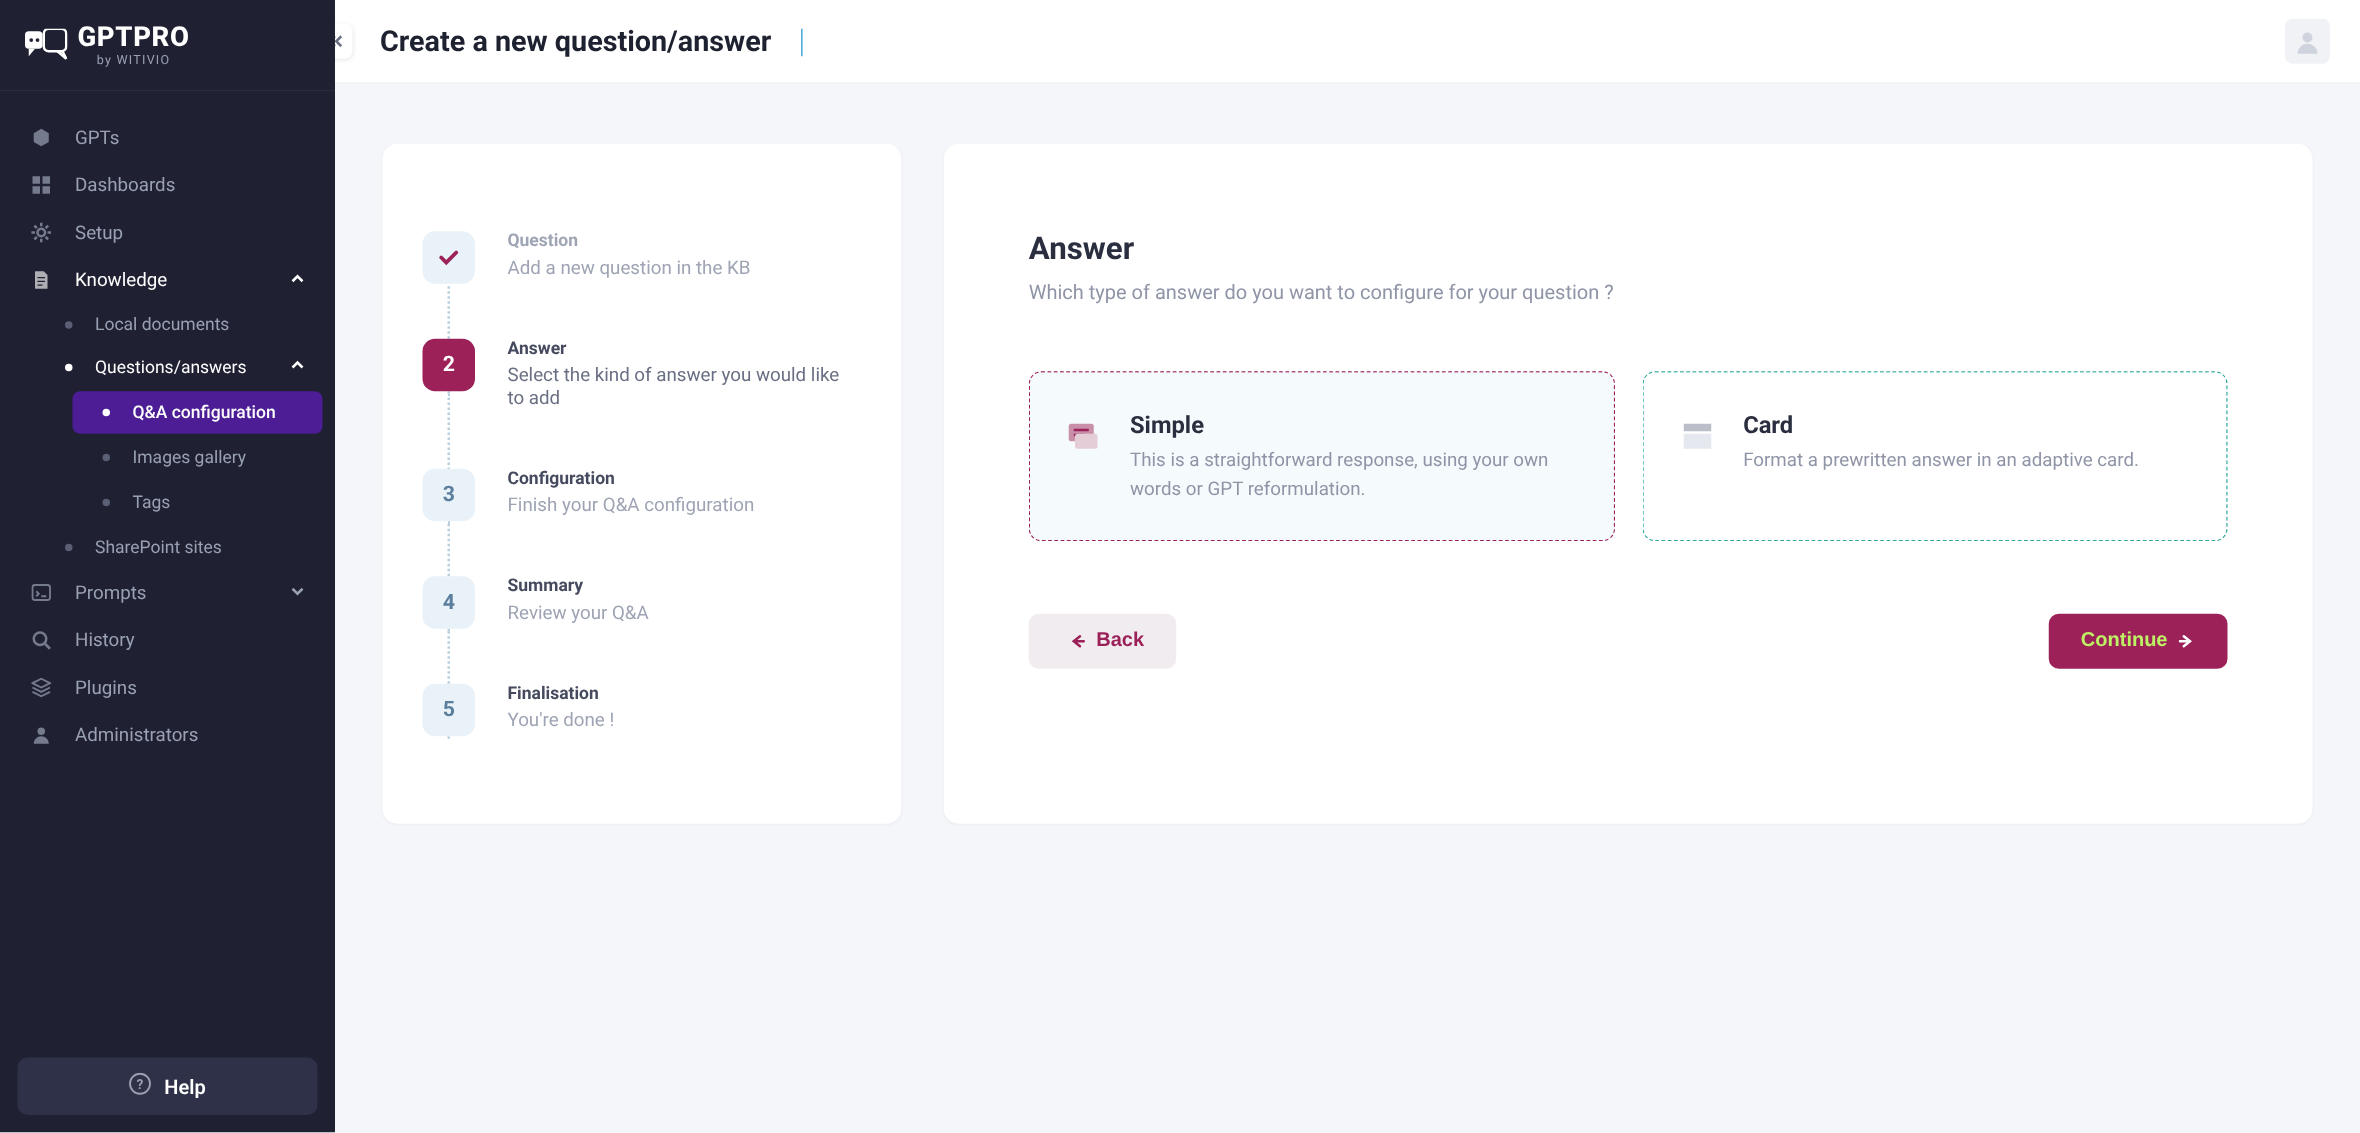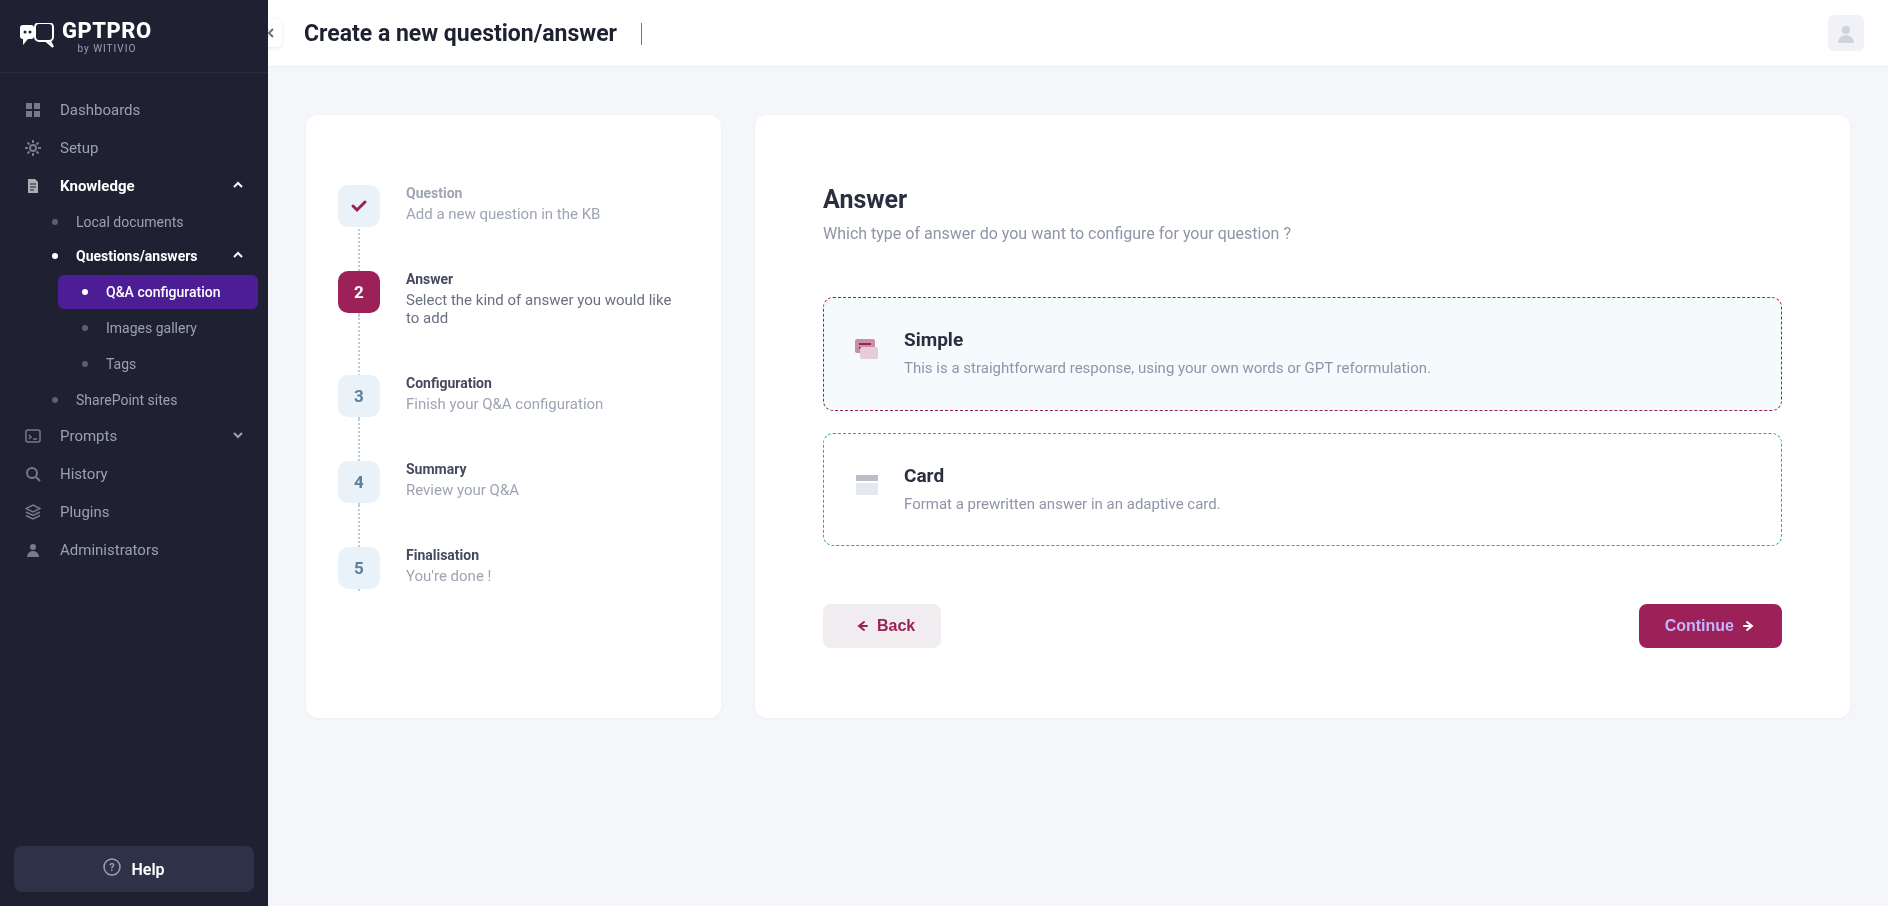--- a/index.html
+++ b/index.html
@@ -56,21 +56,21 @@
       color: #9aa0b3;
       cursor: pointer;
       font-size: 15px;
     }
     .nav-item.expandable {
       justify-content: flex-start;
       position: relative;
     }
     .nav-item.active-parent {
       color: #fff;
-      font-weight: 700;
+      font-weight: 400;
       align-items: center;
     }
     .nav-icon {
       width: 18px;
       height: 18px;
       display: flex;
       align-items: center;
       justify-content: center;
       flex-shrink: 0;
       opacity: 0.7;
@@ -268,21 +268,20 @@
     }
     .main-panel .subtitle {
       font-size: 16px;
       color: #8f95a7;
       margin-bottom: 54px;
     }
     .options {
       display: flex;
       gap: 22px;
       margin-bottom: 58px;
-      flex-direction: column;
     }
     .option {
       flex: 1;
       border: 1.5px dashed #2aa89b;
       border-radius: 10px;
       padding: 30px 26px;
       display: flex;
       gap: 20px;
       cursor: pointer;
       background: #fff;
@@ -326,21 +325,21 @@
       align-items: center;
       gap: 8px;
     }
     .btn-back {
       background: #f1ecef;
       color: #9b2158;
       padding-left: 32px;
     }
     .btn-continue {
       background: #9b2158;
-      color: #c4b5fd;
+      color: #bef264;
     }
   </style>
 </head>
 <body>
 
 <div class="sidebar">
   <div class="sidebar-logo">
     <span class="sidebar-logo-icon">
       <svg width="34" height="26" viewBox="0 0 34 26">
         <rect x="0" y="2" width="14" height="14" rx="3" fill="#fff"></rect>
@@ -352,20 +351,28 @@
       </svg>
     </span>
     <div>
       <div class="sidebar-logo-text">GPTPRO</div>
       <div style="font-size:10px;letter-spacing:1px;text-align:center;color:#9aa0b3;">by WITIVIO</div>
     </div>
   </div>
   <div class="sidebar-divider"></div>
   <div class="nav">
 
+    <div class="nav-item">
+      <span class="nav-icon">
+        <svg width="16" height="16" viewBox="0 0 16 16">
+            <polygon points="8,1 14,4.5 14,11.5 8,15 2,11.5 2,4.5" fill="#9aa0b3"></polygon>
+          </svg>
+      </span>
+      <span>GPTs</span>
+    </div>
 
     <div class="nav-item">
       <span class="nav-icon">
         <svg width="16" height="16" viewBox="0 0 16 16">
             <rect x="1" y="1" width="6" height="6" fill="#9aa0b3"></rect>
             <rect x="9" y="1" width="6" height="6" fill="#9aa0b3"></rect>
             <rect x="1" y="9" width="6" height="6" fill="#9aa0b3"></rect>
             <rect x="9" y="9" width="6" height="6" fill="#9aa0b3"></rect>
           </svg>
       </span>

